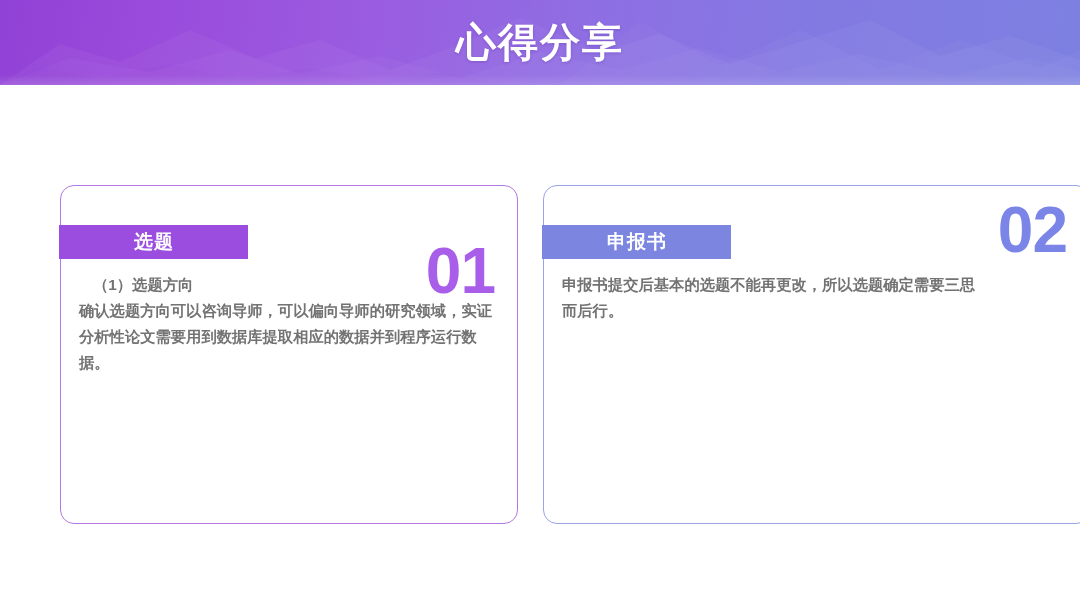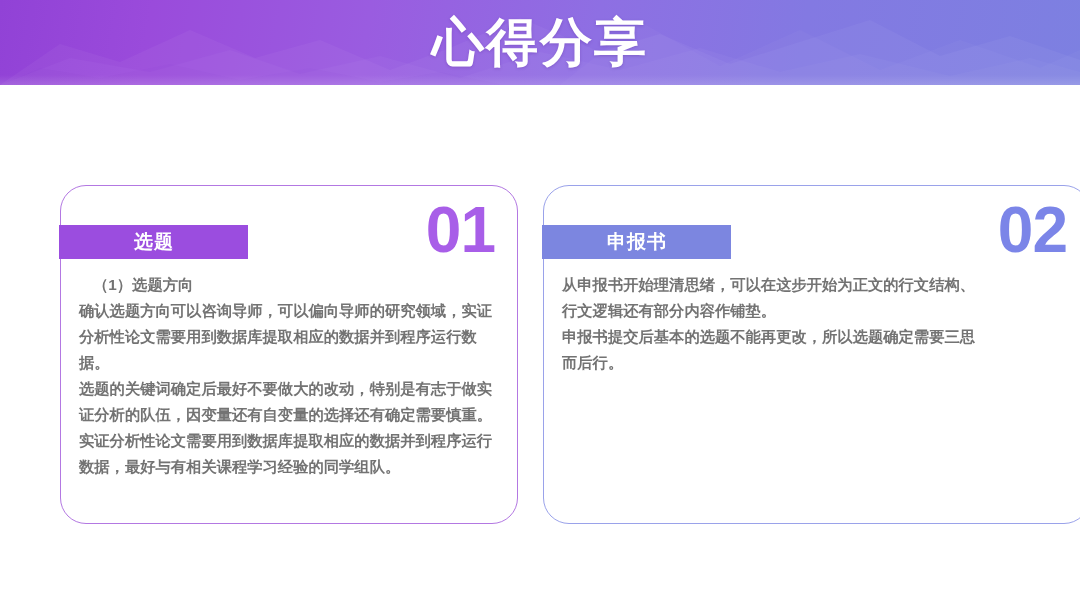--- a/index.html
+++ b/index.html
@@ -46,32 +46,32 @@
   .header-title {
     position: absolute;
     left: 0;
     top: 0;
     width: 1080px;
     height: 85px;
     display: flex;
     align-items: center;
     justify-content: center;
     color: #ffffff;
-    font-size: 52px;
+    font-size: 40px;
     font-weight: bold;
     letter-spacing: 2px;
     text-shadow: 0 1px 3px rgba(80,30,140,0.28);
   }
 
   
   .card {
     position: absolute;
     box-sizing: border-box;
     background: #ffffff;
-    border-radius: 26px;
+    border-radius: 14px;
     border: 1.6px solid #b07ae0;
   }
   .card--left {
     left: 60px;
     top: 185px;
     width: 458px;
     height: 339px;
     border-color: #b378e2;
   }
   .card--right {
@@ -101,21 +101,21 @@
 
   .card-number {
     position: absolute;
     right: 22px;
     top: 12px;
     font-size: 64px;
     font-weight: bold;
     line-height: 1;
     letter-spacing: -1px;
   }
-  .card--left .card-number { color: #a85ee8; }
+  .card--left .card-number { color: #a85ee8; margin-top: 41px; }
   .card--right .card-number { color: #7b85e8; }
 
   .card-body {
     position: absolute;
     left: 18px;
     top: 86px;
     width: 420px;
     color: #737373;
     font-size: 15.3px;
     font-weight: bold;
@@ -143,24 +143,22 @@
   <div class="header-sheen"></div>
   <div class="header-title">心得分享</div>
 </div>
 
 <div class="card card--left">
   <div class="card-badge">选题</div>
   <div class="card-number">01</div>
   <div class="card-body">
     <div class="body-head">（1）选题方向</div>
     <div class="body-para">确认选题方向可以咨询导师，可以偏向导师的研究领域，实证分析性论文需要用到数据库提取相应的数据并到程序运行数据。</div>
-    <div class="body-para">选题的关键词确定后最好不要做大的改动，特别是有志于做实证分析的队伍，因变量还有自变量的选择还有确定需要慎重。实证分析性论文需要用到数据库提取相应的数据并到程序运行数据，最好与有相关课程学习经验的同学组队。</div>
   </div>
 </div>
 
 <div class="card card--right">
   <div class="card-badge">申报书</div>
   <div class="card-number">02</div>
   <div class="card-body">
-    <div class="body-para">从申报书开始理清思绪，可以在这步开始为正文的行文结构、行文逻辑还有部分内容作铺垫。</div>
     <div class="body-para">申报书提交后基本的选题不能再更改，所以选题确定需要三思而后行。</div>
   </div>
 </div>
 
 </body></html>

